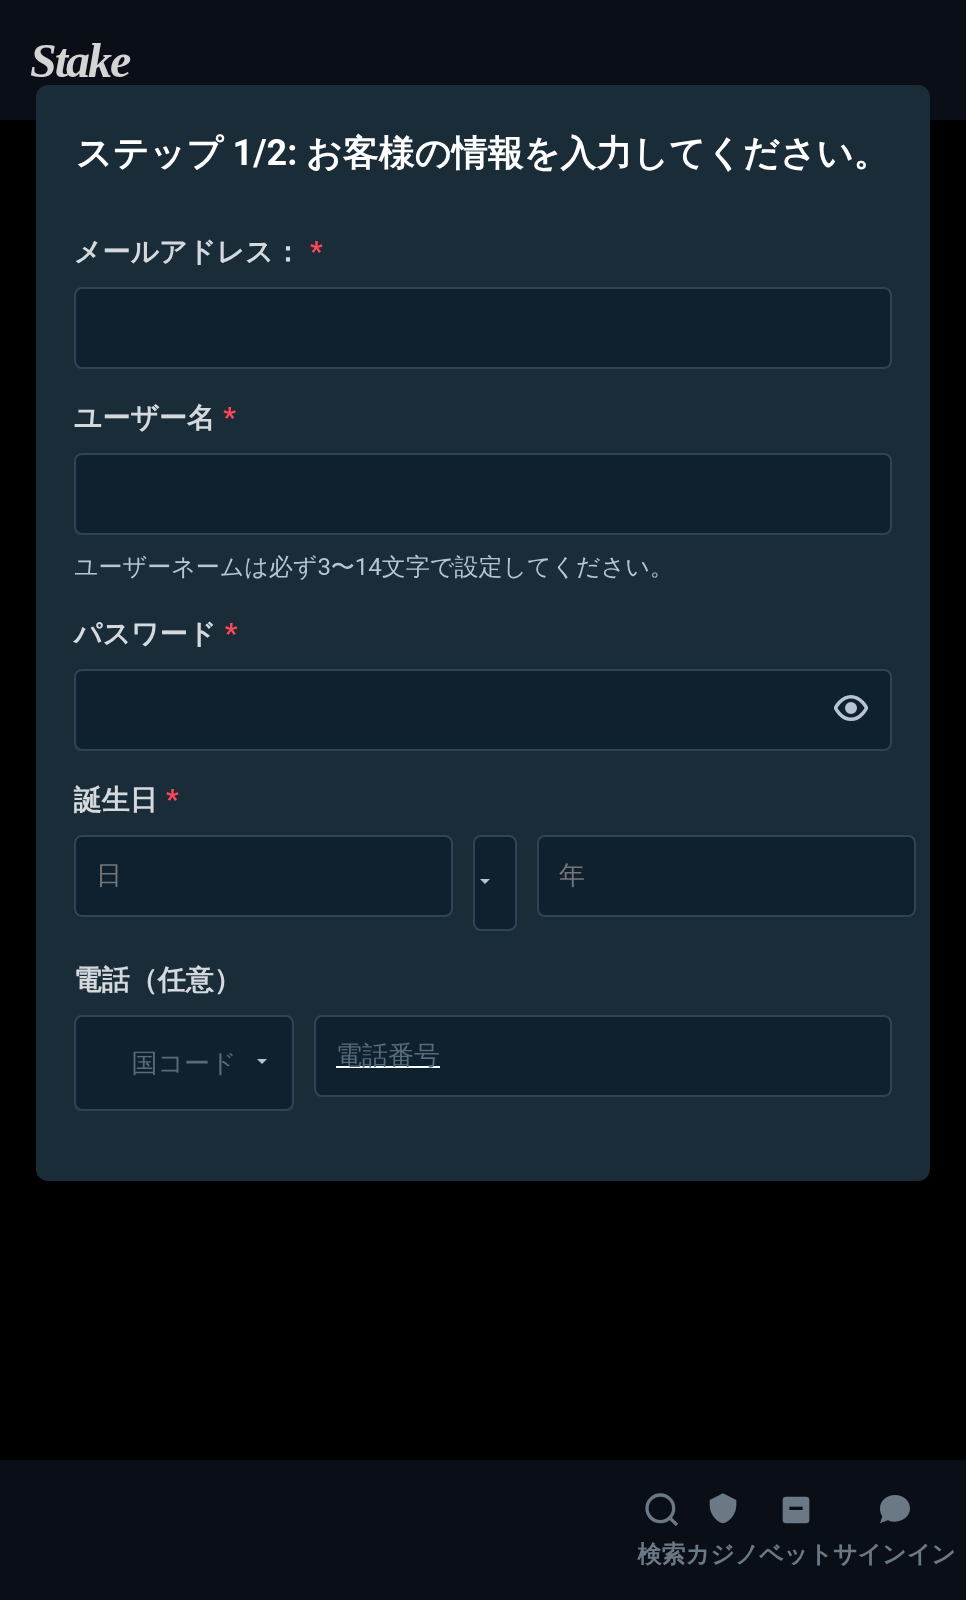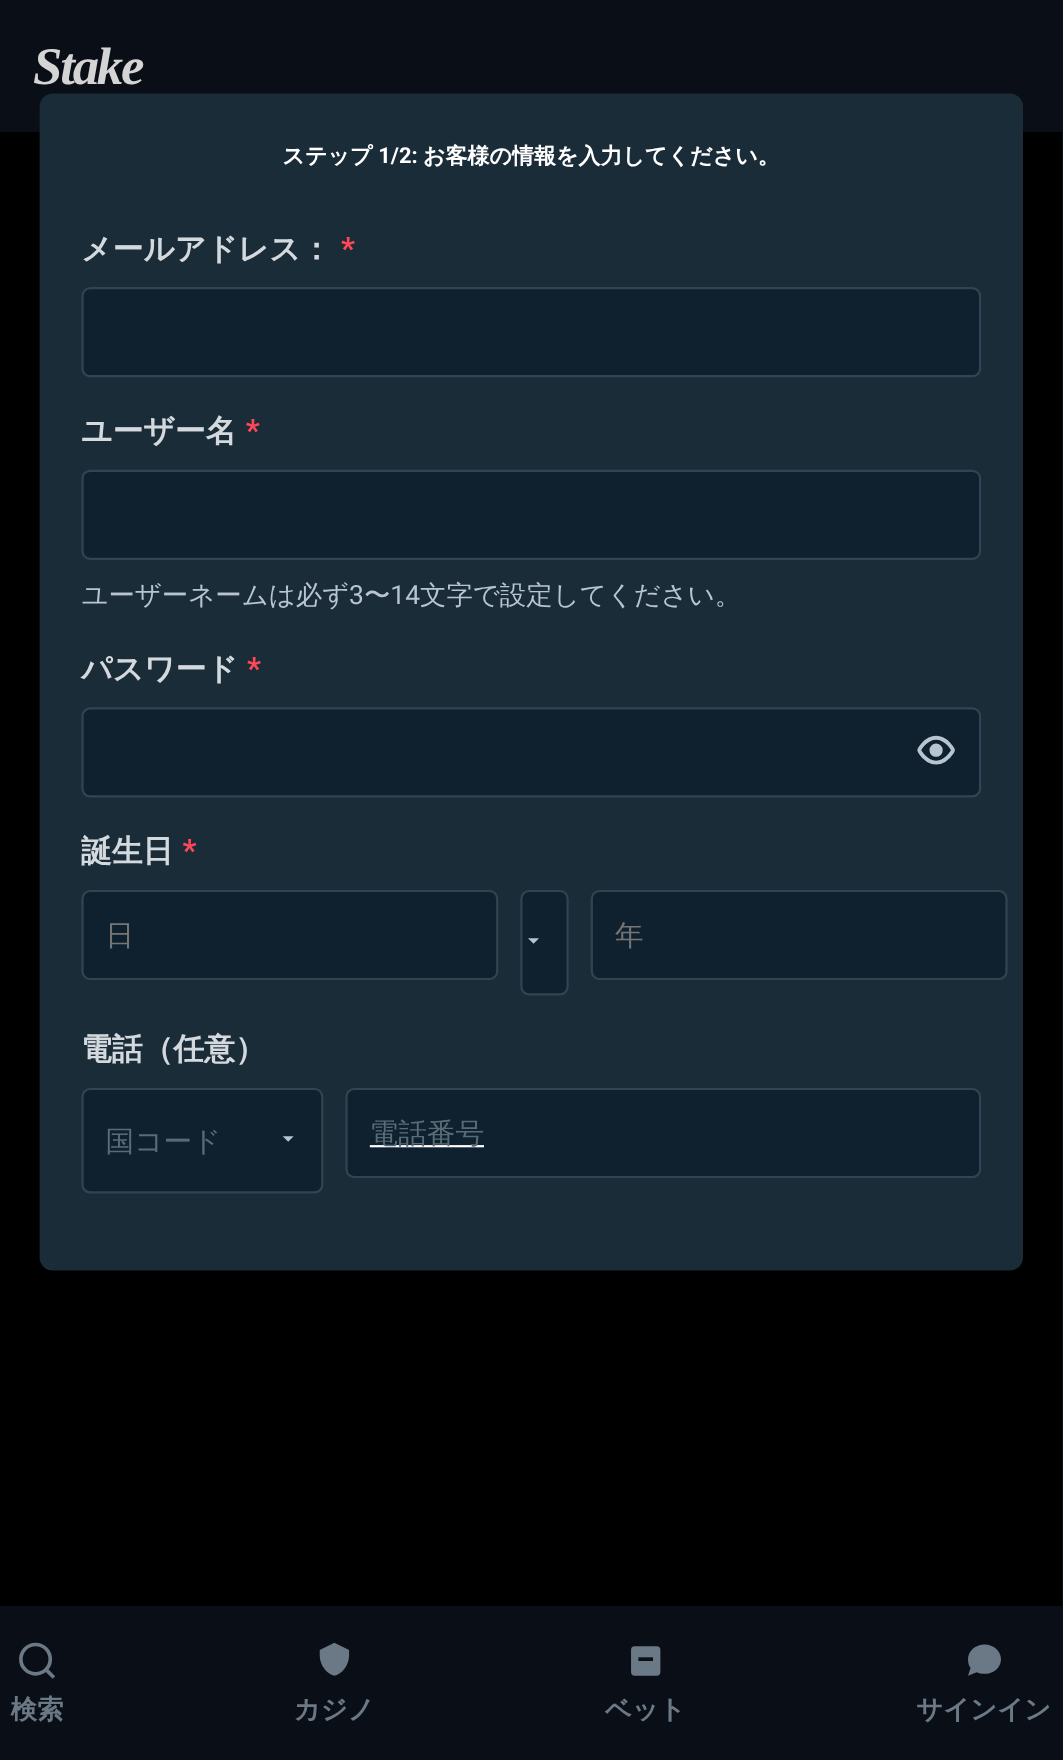--- a/index.html
+++ b/index.html
@@ -82,21 +82,21 @@
   color: #b8c5d0;
   font-size: 38px;
   background: transparent;
   border: none;
   cursor: pointer;
   font-weight: bold;
 }
 .step-title {
   color: #ffffff;
   text-align: center;
-  font-size: 20px;
+  font-size: 36px;
   font-weight: bold;
   margin-bottom: 50px;
   line-height: 1.6;
 }
 .form-group {
   margin-bottom: 30px;
 }
 .form-label {
   color: #d4d9de;
   font-size: 28px;
@@ -160,20 +160,21 @@
   width: 100%;
   background: #0f212e;
   border: 2px solid #2f4553;
   border-radius: 8px;
   padding: 24px 20px;
   color: #5a6b78;
   font-size: 26px;
   height: 96px;
   appearance: none;
   cursor: pointer;
+  text-align: center;
 }
 .chevron {
   position: absolute;
   right: 20px;
   top: 50%;
   transform: translateY(-50%);
   color: #b8c5d0;
   pointer-events: none;
 }
 .phone-row {
@@ -187,21 +188,21 @@
 .phone-number {
   flex: 1;
   text-decoration: underline;
 }
 .bottom-nav {
   position: absolute;
   bottom: 0;
   left: 0;
   right: 0;
   display: flex;
-  justify-content: space-between;
+  justify-content: flex-end;
   align-items: center;
   padding: 20px 10px;
   background: #0a0f17;
   height: 140px;
 }
 .nav-item {
   display: flex;
   flex-direction: column;
   align-items: center;
   gap: 8px;

